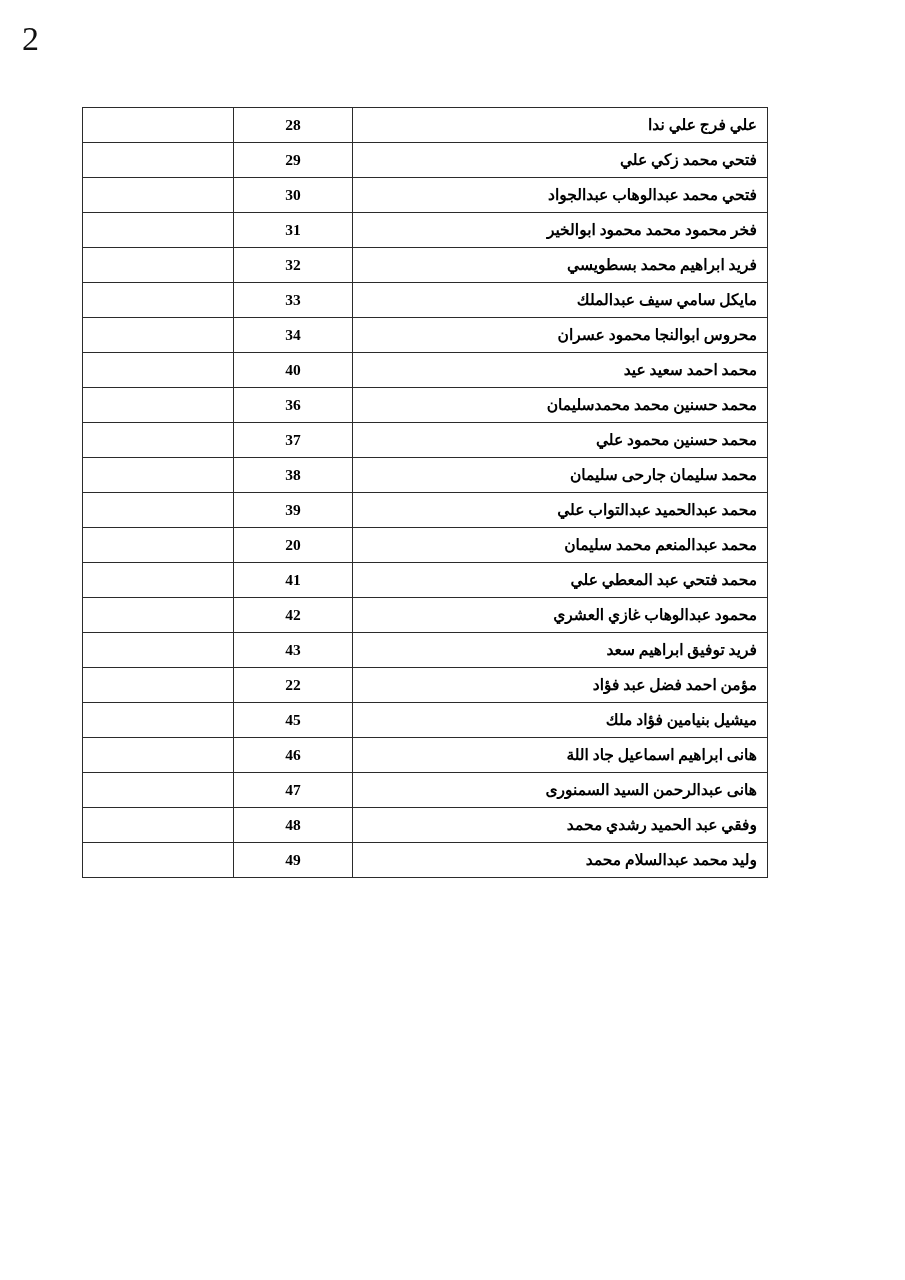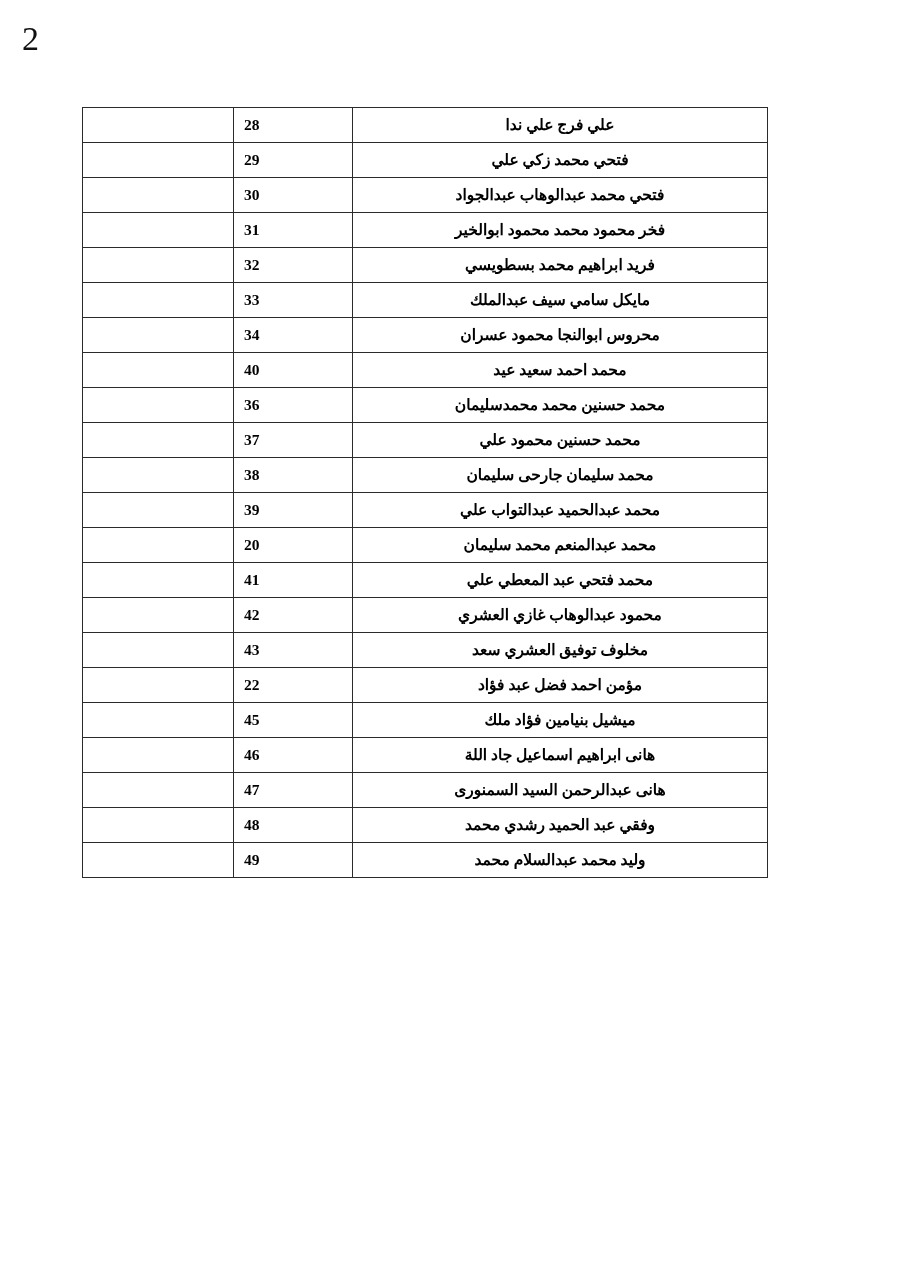--- a/index.html
+++ b/index.html
@@ -44,28 +44,27 @@
   }
   table.names-table td {
     border: 1px solid #2b2b2b;
     height: 34px;
     padding: 0 10px;
     vertical-align: middle;
     font-size: 15.5px;
   }
   td.col-num {
     width: 98px;
-    text-align: left;
+    text-align: center;
     font-weight: bold;
     font-size: 15px;
     font-family: "Liberation Serif", "DejaVu Serif", serif;
   }
   td.col-name {
     width: 394px;
-    text-align: center;
     font-weight: bold;
     font-size: 15.5px;
     white-space: nowrap;
   }
   td.col-empty {
     width: 130px;
     border-left: 1px solid #2b2b2b;
     border-right: 1px solid #2b2b2b;
   }
   
@@ -150,21 +149,21 @@
             <td class="col-name">محمد فتحي عبد المعطي علي</td>
             <td class="col-num">41</td>
             <td class="col-empty"></td>
           </tr>
           <tr>
             <td class="col-name">محمود عبدالوهاب غازي العشري</td>
             <td class="col-num">42</td>
             <td class="col-empty"></td>
           </tr>
           <tr>
-            <td class="col-name">مخلوف توفيق العشري سعد</td>
+            <td class="col-name">فريد توفيق ابراهيم سعد</td>
             <td class="col-num">43</td>
             <td class="col-empty"></td>
           </tr>
           <tr>
             <td class="col-name">مؤمن احمد فضل عبد فؤاد</td>
             <td class="col-num">22</td>
             <td class="col-empty"></td>
           </tr>
           <tr>
             <td class="col-name">ميشيل بنيامين فؤاد ملك</td>

